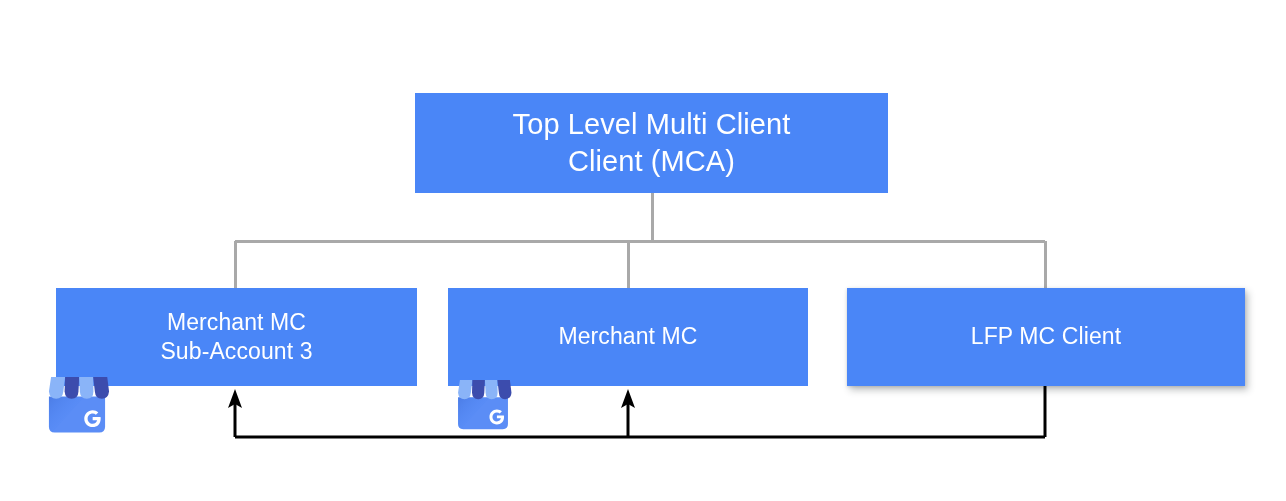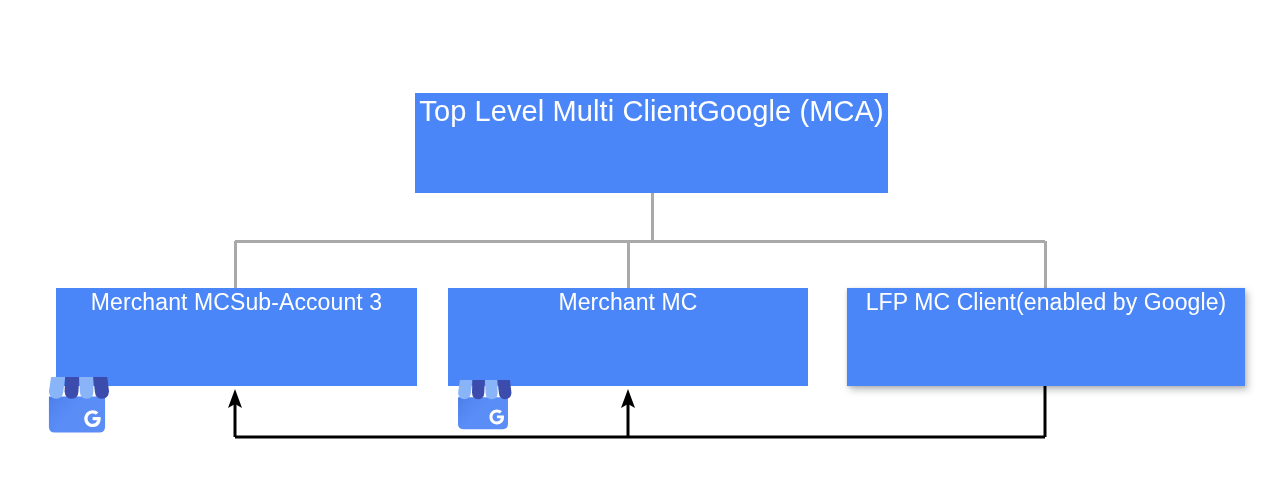--- a/index.html
+++ b/index.html
@@ -30,22 +30,22 @@
   .wires.under { z-index: 1; }
   .wires.over  { z-index: 4; }
 
   
   .node {
     position: absolute;
     box-sizing: border-box;
     background: #4a86f7;
     color: #ffffff;
     display: flex;
-    flex-direction: row;
-    align-items: flex-start;
+    flex-direction: column;
+    align-items: center;
     justify-content: center;
     text-align: center;
     z-index: 2;
     line-height: 1.28;
     letter-spacing: 0.1px;
   }
   .node .line1,
   .node .line2 {
     display: block;
     white-space: nowrap;
@@ -114,35 +114,34 @@
       <line x1="235" y1="241" x2="1045" y2="241"></line>
 
       <line x1="235" y1="241" x2="235" y2="289"></line>
       <line x1="628" y1="241" x2="628" y2="289"></line>
       <line x1="1045" y1="241" x2="1045" y2="289"></line>
     </g>
   </svg>
 
   <div class="node" id="node-root">
     <span class="line1">Top Level Multi Client</span>
-    <span class="line2">Google (MCA)</span>
+    <span class="line2">Client (MCA)</span>
   </div>
 
   <div class="node" id="node-sub1">
     <span class="line1">Merchant MC</span>
     <span class="line2">Sub-Account 3</span>
   </div>
 
   <div class="node" id="node-sub2">
     <span class="line1">Merchant MC</span>
   </div>
 
   <div class="node" id="node-lfp">
     <span class="line1">LFP MC Client</span>
-    <span class="line2">(enabled by Google)</span>
   </div>
 
   <svg class="wires over" viewBox="0 0 1286 501" width="1286" height="501" aria-hidden="true">
     <g stroke="#000000" stroke-width="3" fill="none">
 
       <path d="M 1045 386 L 1045 437"></path>
 
       <path d="M 1045 437 L 235 437"></path>
 
       <path d="M 235 437 L 235 398"></path>

